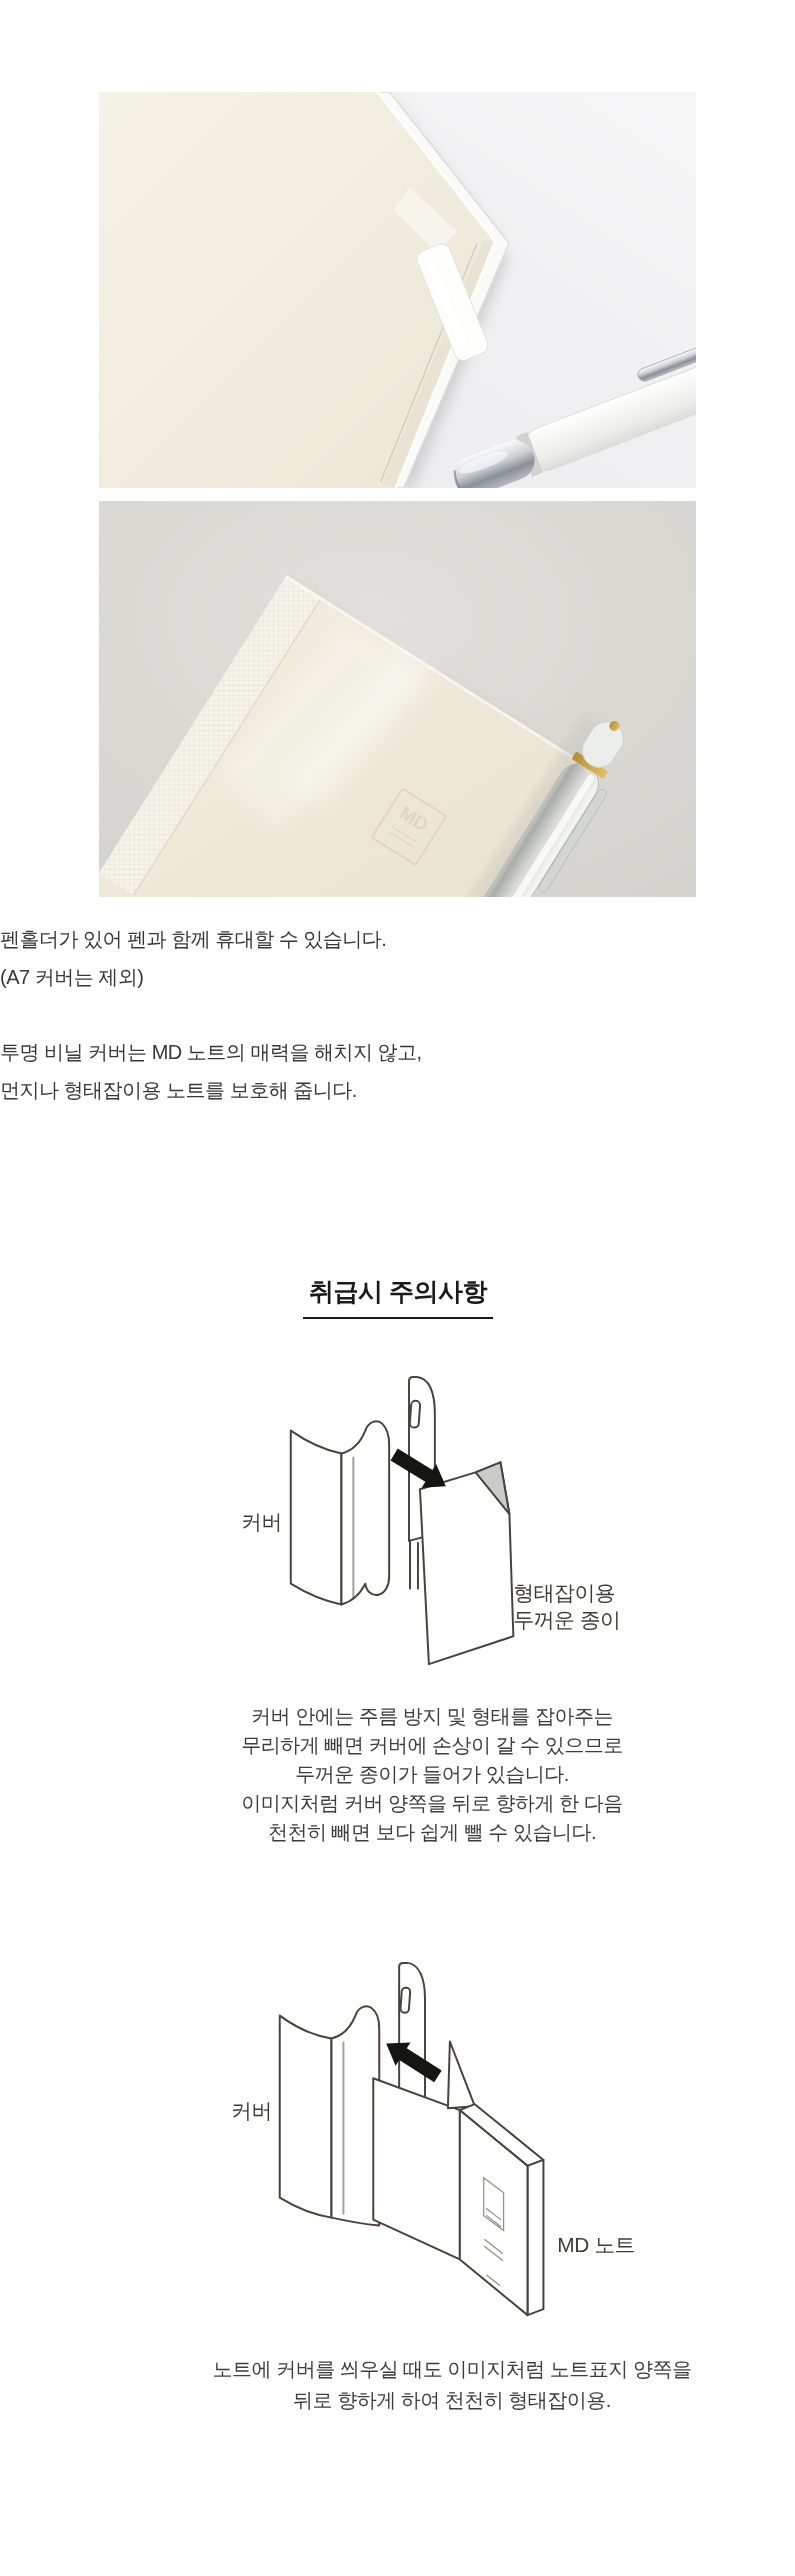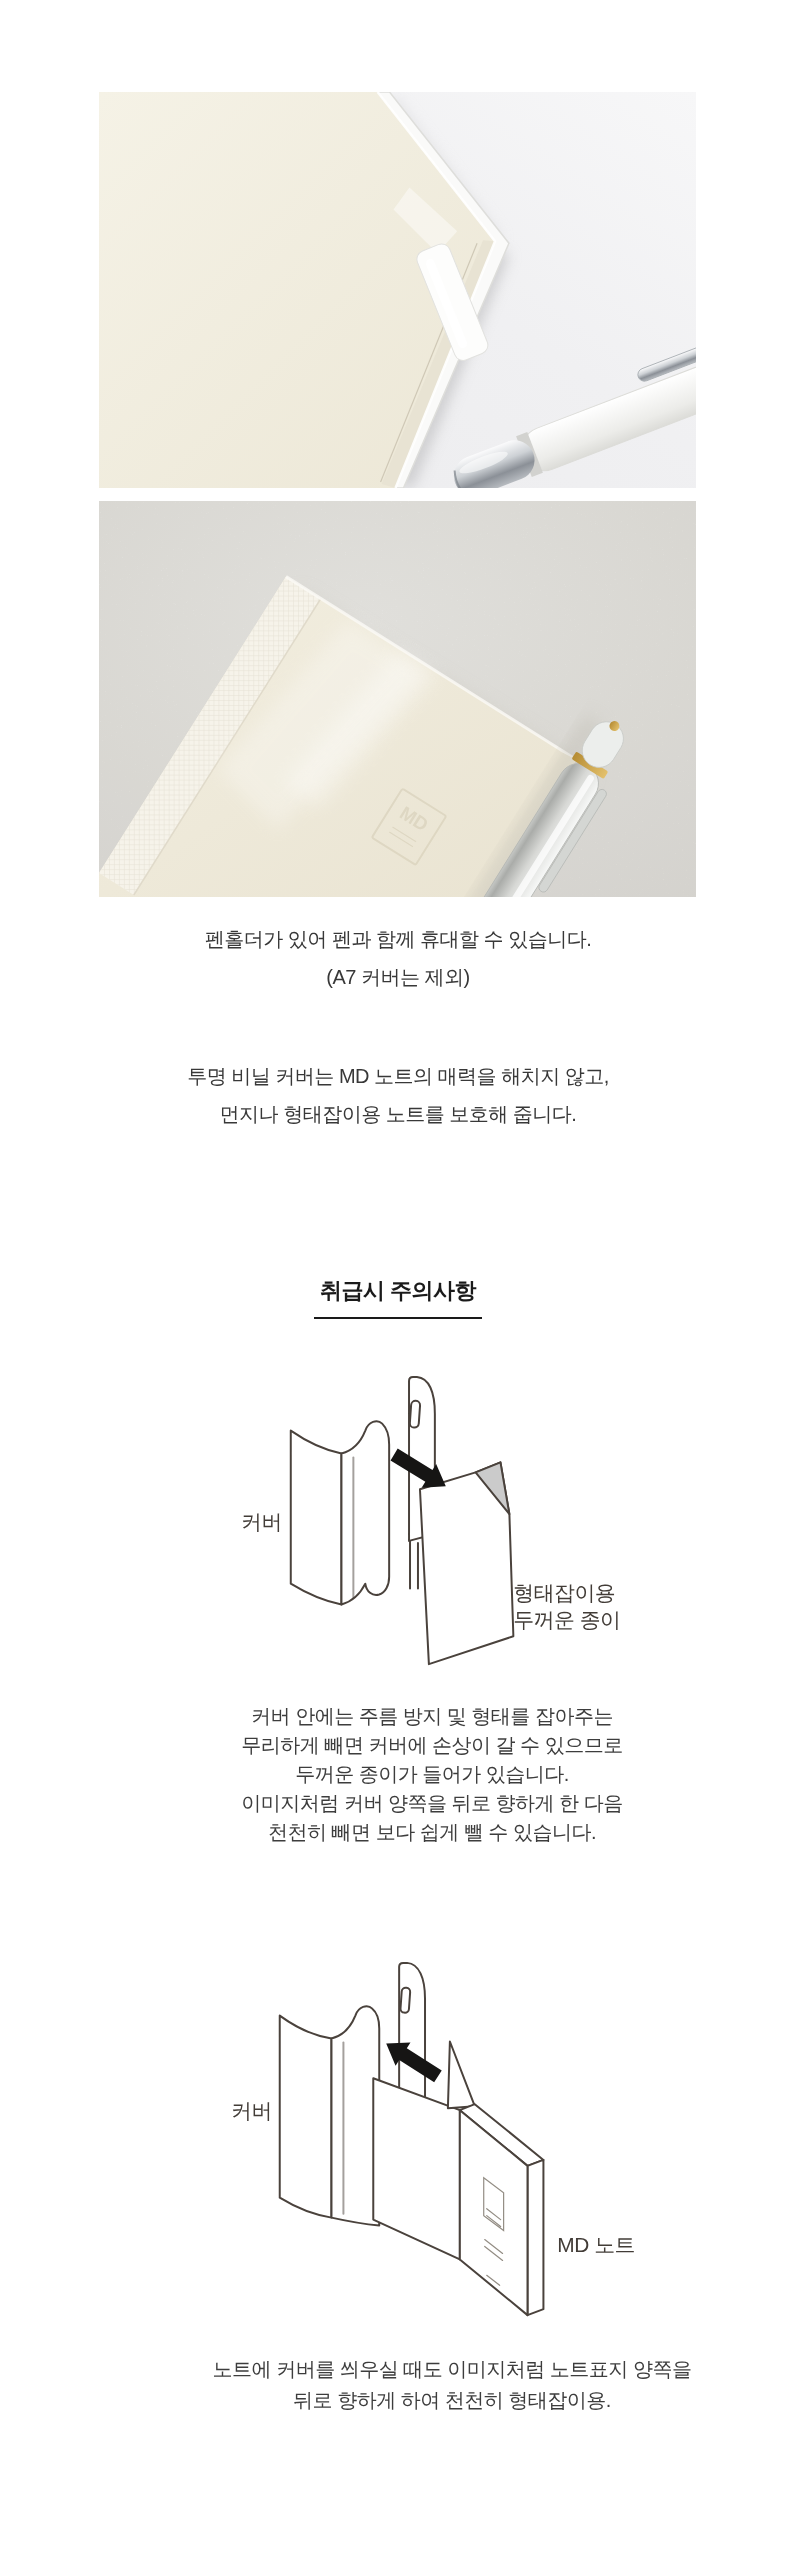--- a/index.html
+++ b/index.html
@@ -4,31 +4,31 @@
 <style>
   html,body{margin:0;padding:0;background:#ffffff;}
   .page{
     position:relative;width:796px;height:2576px;background:#ffffff;overflow:hidden;
     font-family:"Liberation Sans","DejaVu Sans",sans-serif;
   }
   .abs{position:absolute;}
   .photo{left:99px;width:597px;height:396px;overflow:hidden;}
   .photo svg{display:block;}
   .caption{
-    left:0;width:796px;text-align:center;color:#383838;
+    left:0;width:796px;text-align:left;color:#383838;
     font-size:20px;line-height:38px;letter-spacing:-0.5px;white-space:nowrap;
   }
   .para{
     left:0;width:796px;text-align:center;color:#3d3d3d;
     font-size:20px;line-height:29px;letter-spacing:-0.5px;white-space:nowrap;margin-left:34px;
   }
   .para2{line-height:31px;padding-left:20px;}
   .heading-wrap{left:0;width:796px;text-align:center;}
   .heading{
-    display:inline-block;font-size:22px;line-height:32px;font-weight:bold;color:#1a1a1a;
+    display:inline-block;font-size:25px;line-height:32px;font-weight:bold;color:#1a1a1a;
     letter-spacing:-0.5px;border-bottom:2px solid #1a1a1a;padding:0 6px 10px 6px;
   }
   .diag text{font-family:"Liberation Sans","DejaVu Sans",sans-serif;font-size:21px;fill:#423c37;letter-spacing:-0.5px;}
   .ln{fill:none;stroke:#4a423c;stroke-width:2;stroke-linejoin:round;stroke-linecap:round;}
   .fw{fill:#ffffff;stroke:#4a423c;stroke-width:2;stroke-linejoin:round;}
   .thin{fill:none;stroke:#938d84;stroke-width:1.2;stroke-linecap:round;}
 </style>
 </head>
 <body>
 
@@ -147,21 +147,21 @@
         <rect x="20" y="-11" width="230" height="7" rx="3.5" fill="#ffffff" opacity="0.75"></rect>
       </g>
     </svg>
   </div>
 
   <div class="abs caption" style="top:920px;">
     <div>펜홀더가 있어 펜과 함께 휴대할 수 있습니다.</div>
     <div>(A7 커버는 제외)</div>
   </div>
 
-  <div class="abs caption" style="top:1033px;margin-top:24px;">
+  <div class="abs caption" style="top:1033px;">
     <div>투명 비닐 커버는 MD 노트의 매력을 해치지 않고,</div>
     <div>먼지나 형태잡이용 노트를 보호해 줍니다.</div>
   </div>
 
   <div class="abs heading-wrap" style="top:1275px;">
     <span class="heading">취급시 주의사항</span>
   </div>
 
   <svg class="abs diag" style="left:199px;top:1366px;" width="428" height="318" viewBox="200 1373 430 320">
 

